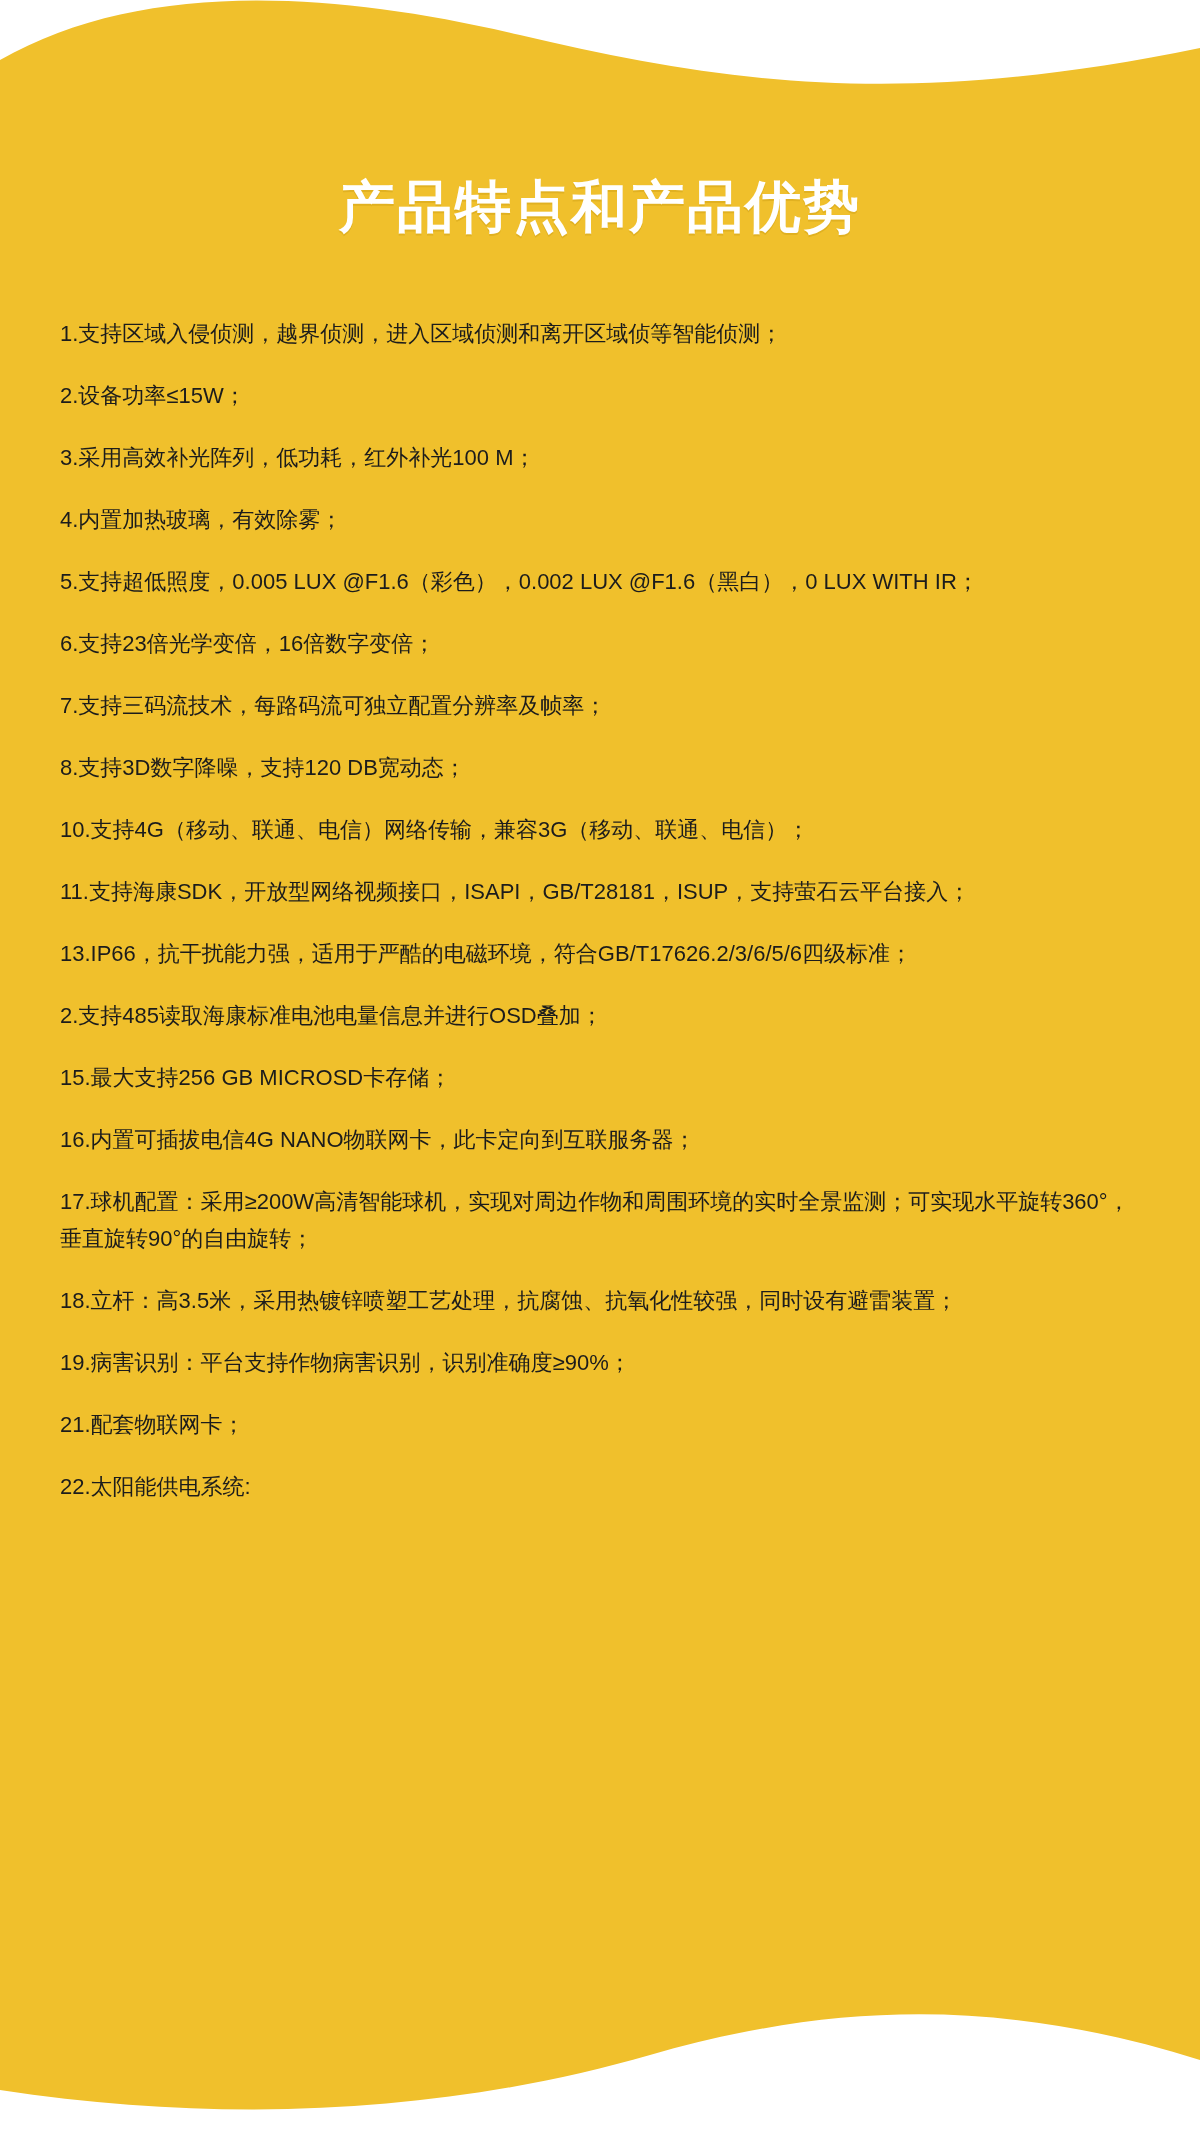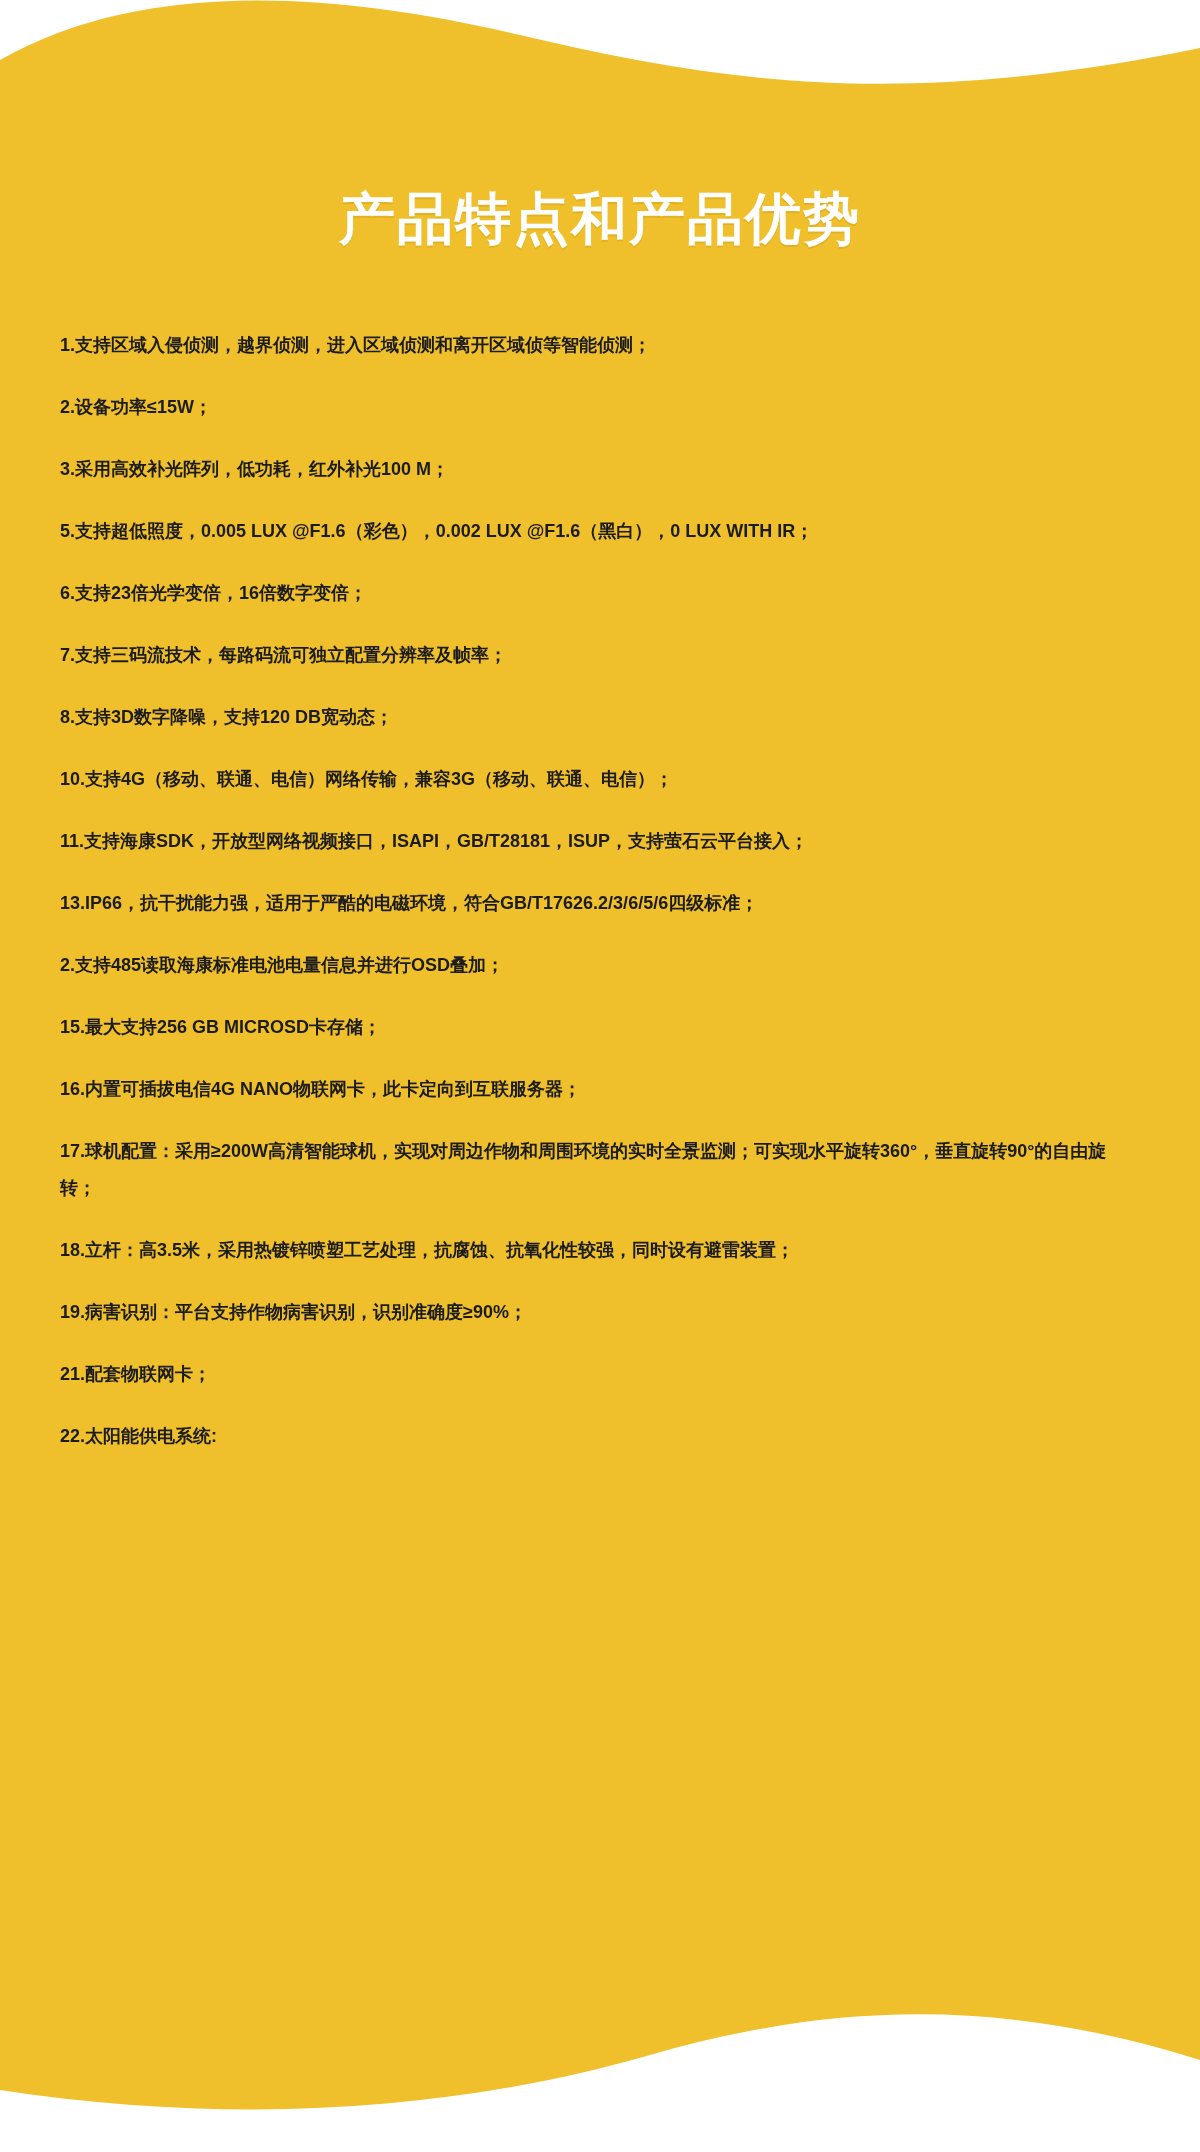--- a/index.html
+++ b/index.html
@@ -27,21 +27,21 @@
     top: 0;
     width: 1200px;
     height: 2152px;
   }
   .panel svg {
     display: block;
   }
   .content {
     position: absolute;
     left: 0;
-    top: 12px;
+    top: 0;
     width: 1200px;
     height: 1548px;
   }
   .title {
     position: absolute;
     left: 0;
     top: 170px;
     width: 1200px;
     text-align: center;
     font-size: 56px;
@@ -50,25 +50,25 @@
     letter-spacing: 2px;
     text-shadow: 0 2px 0 rgba(180,130,0,0.25);
   }
   .list {
     position: absolute;
     left: 60px;
     top: 315px;
     width: 1082px;
   }
   .item {
-    font-size: 18px;
+    font-size: 22px;
     line-height: 37px;
     color: #1c1c1c;
     margin-bottom: 25px;
-    font-weight: bold;
+    font-weight: normal;
     letter-spacing: 0px;
   }
   .item:last-child {
     margin-bottom: 0;
   }
 </style>
 </head>
 <body>
 
 <div class="page">
@@ -79,20 +79,21 @@
     </svg>
   </div>
 
   <div class="content">
     <div class="title">产品特点和产品优势</div>
 
     <div class="list">
       <div class="item">1.支持区域入侵侦测，越界侦测，进入区域侦测和离开区域侦等智能侦测；</div>
       <div class="item">2.设备功率≤15W；</div>
       <div class="item">3.采用高效补光阵列，低功耗，红外补光100 M；</div>
+      <div class="item">4.内置加热玻璃，有效除雾；</div>
       <div class="item">5.支持超低照度，0.005 LUX @F1.6（彩色），0.002 LUX @F1.6（黑白），0 LUX WITH IR；</div>
       <div class="item">6.支持23倍光学变倍，16倍数字变倍；</div>
       <div class="item">7.支持三码流技术，每路码流可独立配置分辨率及帧率；</div>
       <div class="item">8.支持3D数字降噪，支持120 DB宽动态；</div>
       <div class="item">10.支持4G（移动、联通、电信）网络传输，兼容3G（移动、联通、电信）；</div>
       <div class="item">11.支持海康SDK，开放型网络视频接口，ISAPI，GB/T28181，ISUP，支持萤石云平台接入；</div>
       <div class="item">13.IP66，抗干扰能力强，适用于严酷的电磁环境，符合GB/T17626.2/3/6/5/6四级标准；</div>
       <div class="item">2.支持485读取海康标准电池电量信息并进行OSD叠加；</div>
       <div class="item">15.最大支持256 GB MICROSD卡存储；</div>
       <div class="item">16.内置可插拔电信4G NANO物联网卡，此卡定向到互联服务器；</div>

